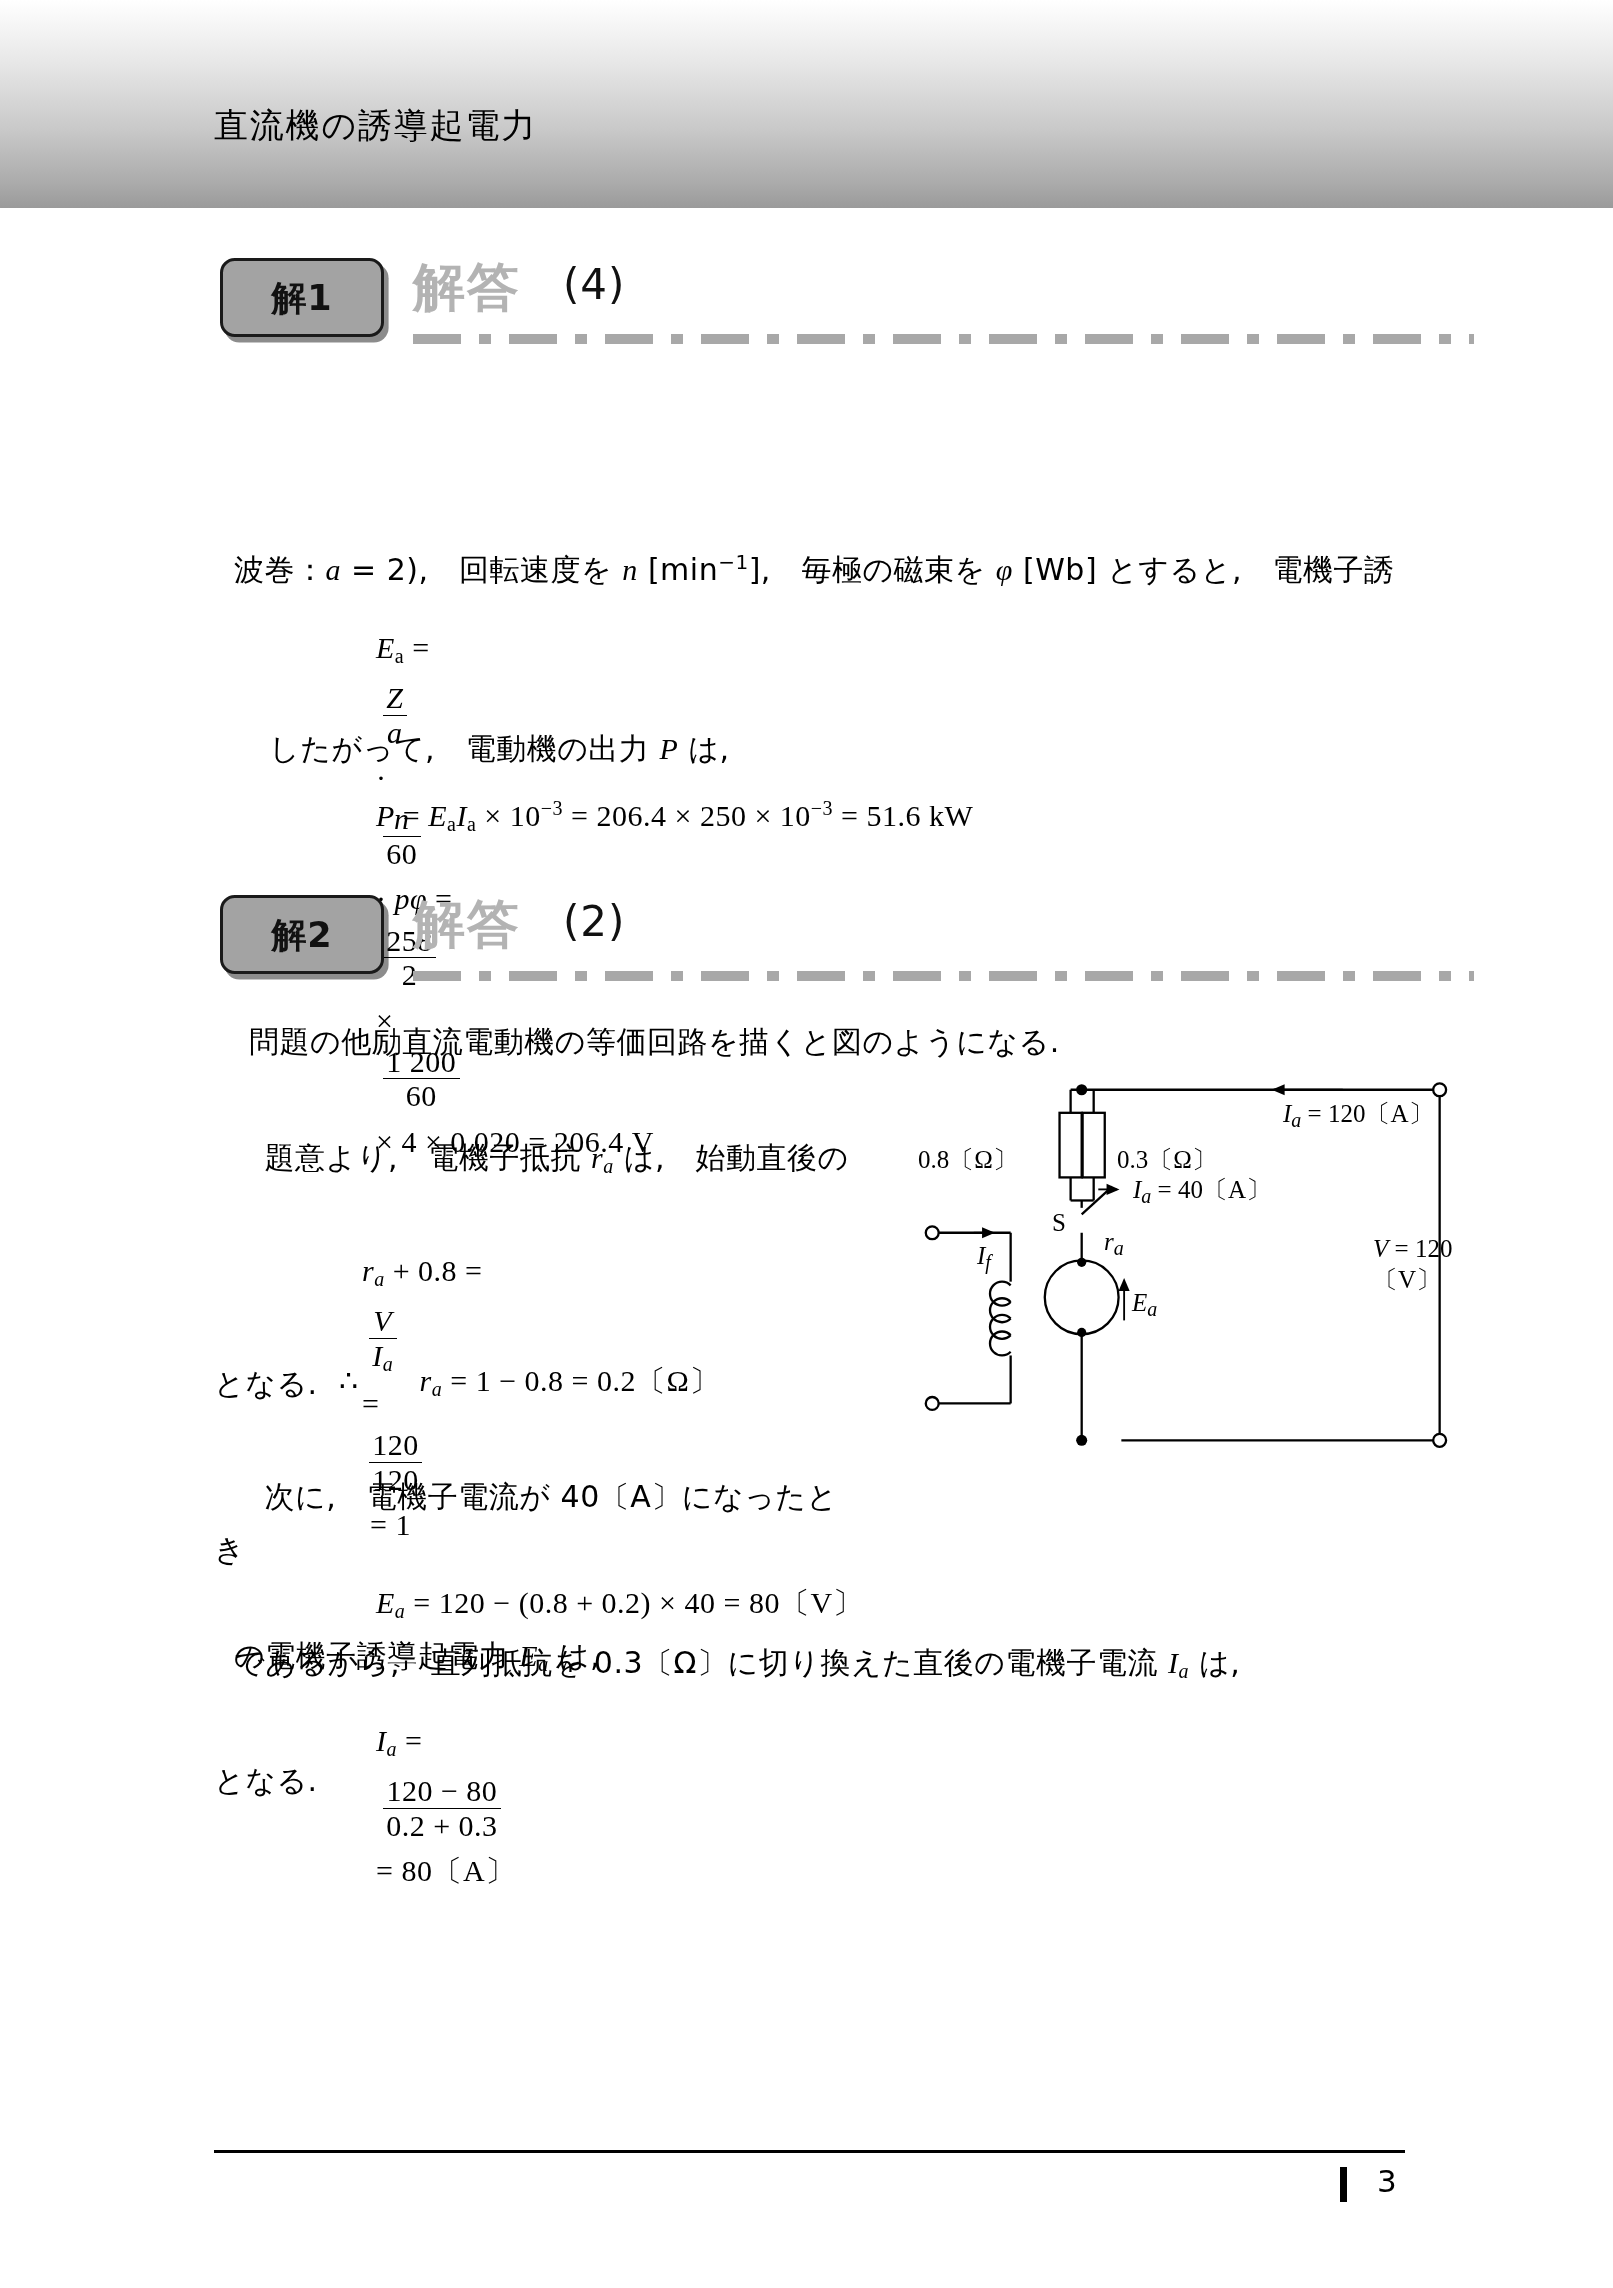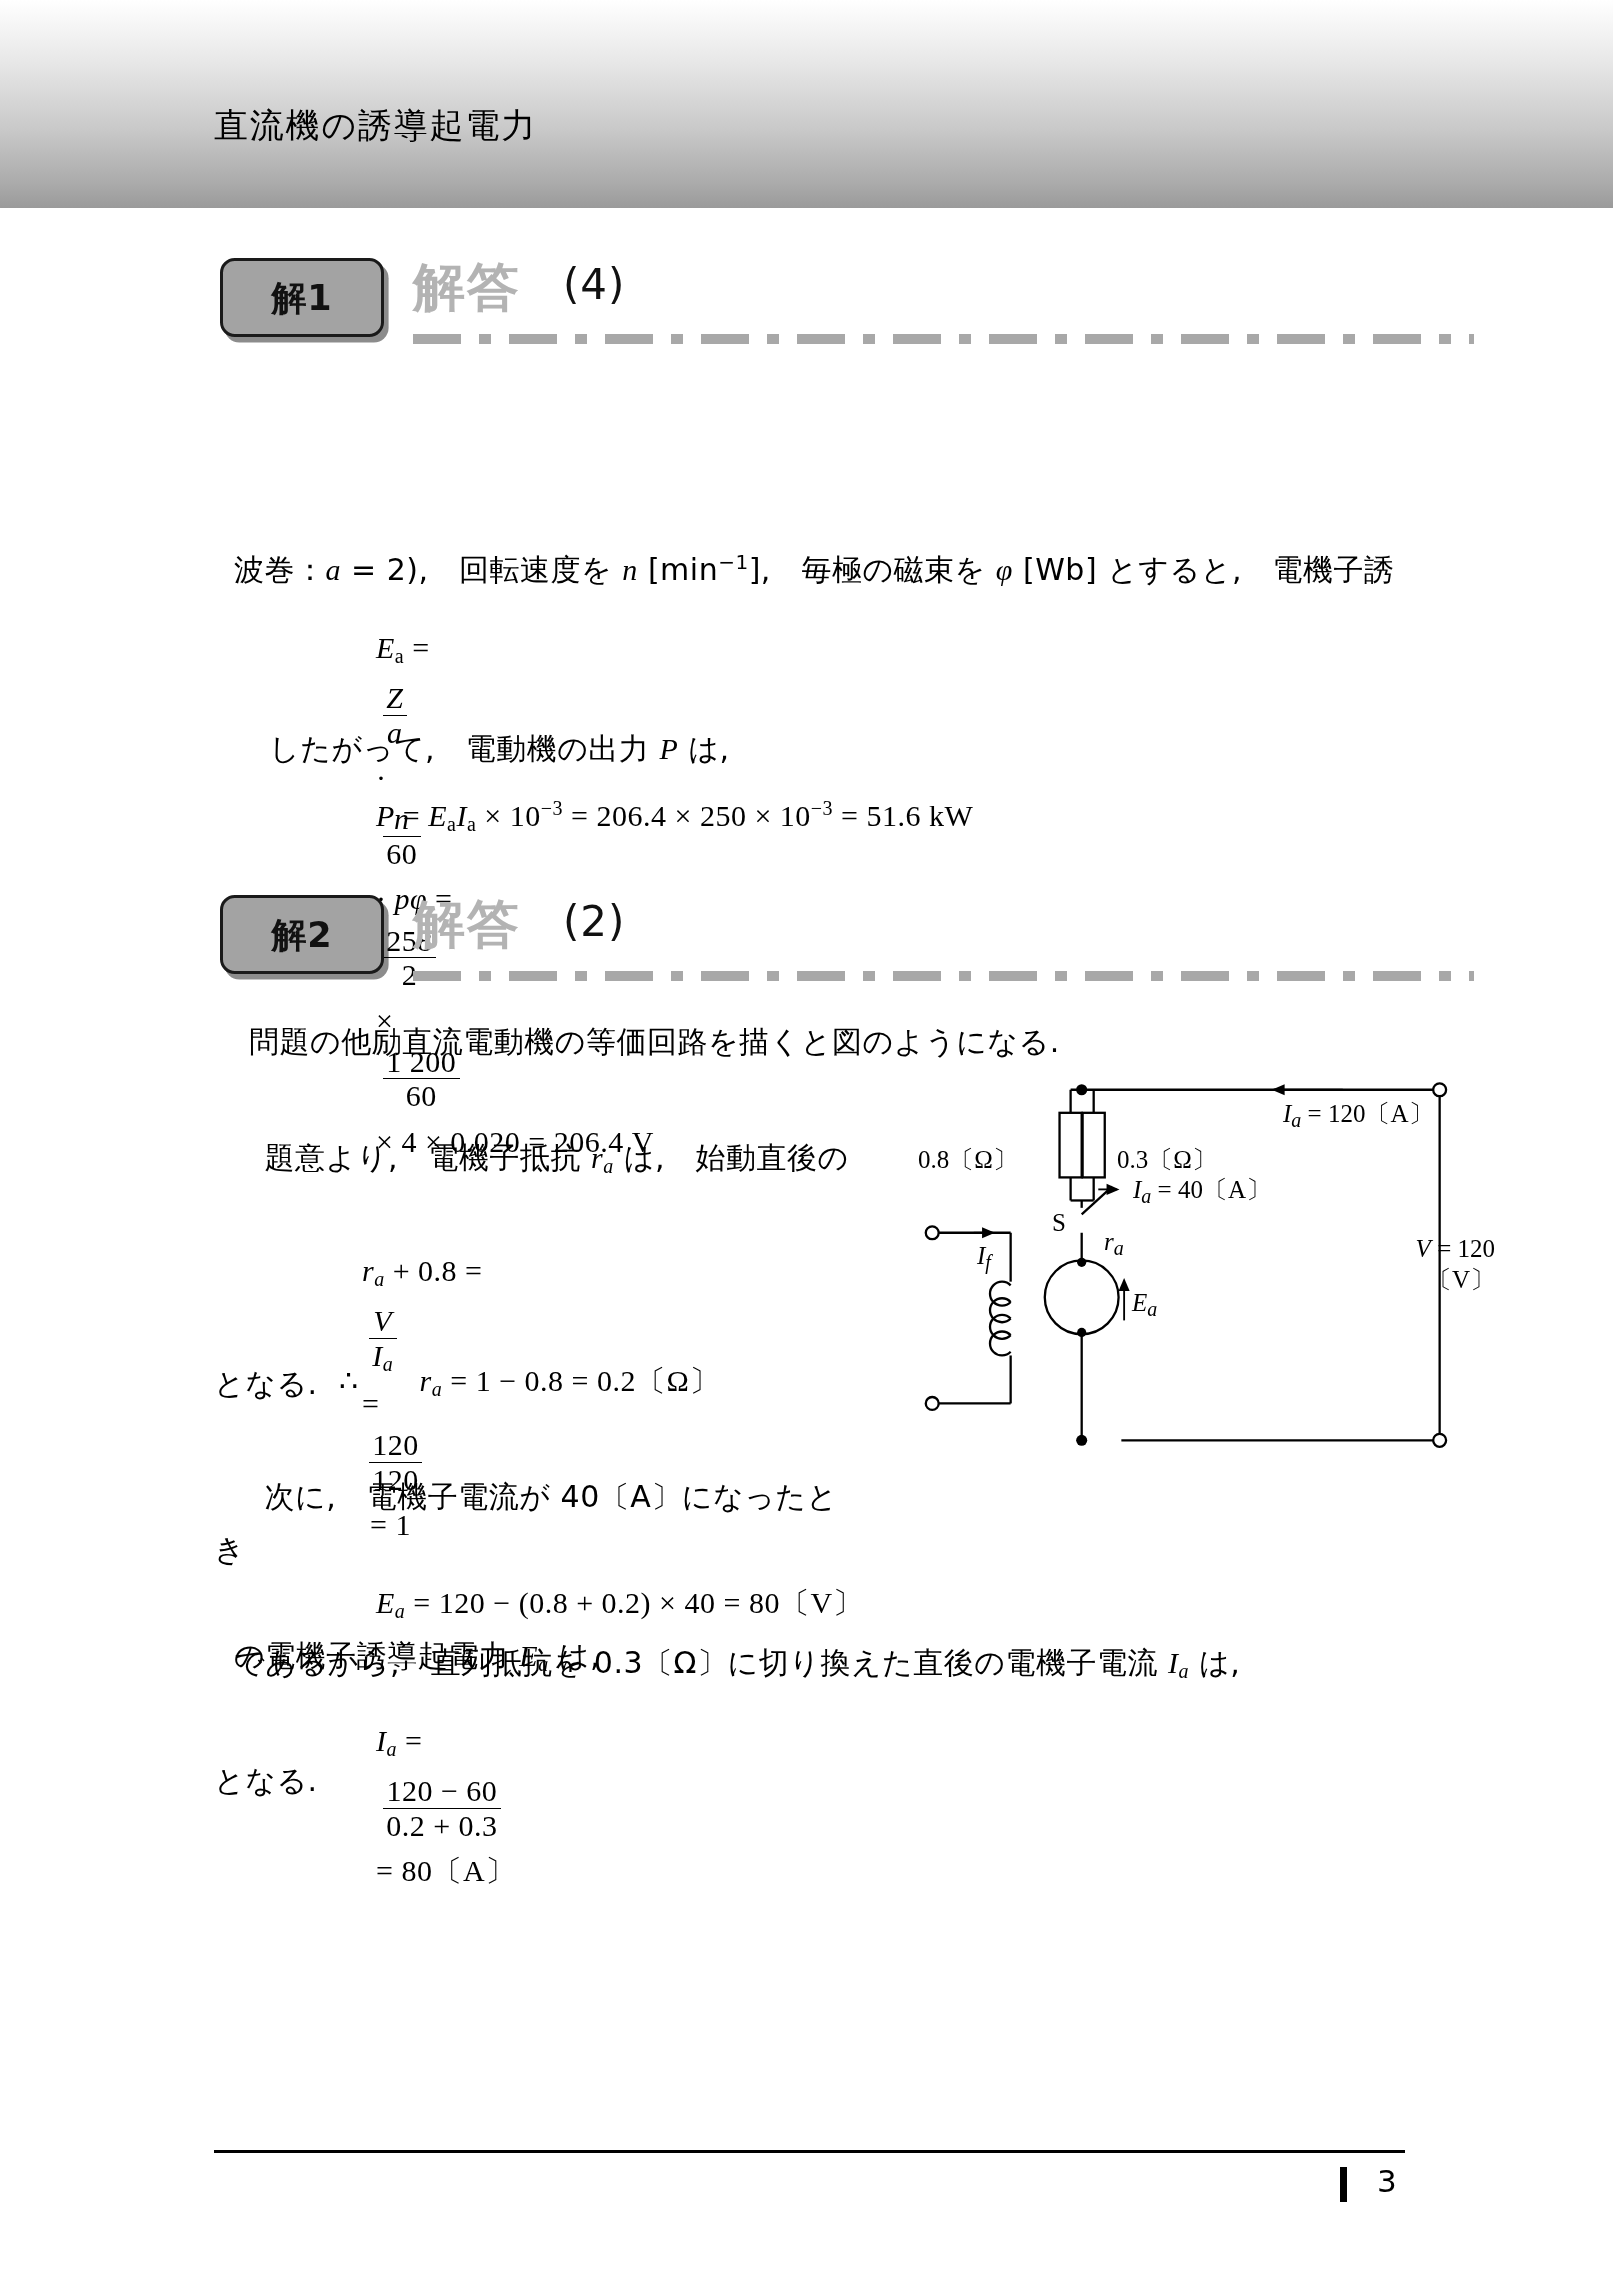--- a/index.html
+++ b/index.html
@@ -131,21 +131,20 @@
     left: 923px;
     top: 1071px;
     width: 572px;
     height: 425px;
   }
   .figure svg { display: block; }
   .fig-label {
     position: absolute;
     font-family: "Liberation Serif", serif;
     font-size: 25px;
-    text-align: right;
   }
 
   
   .footer-rule {
     position: absolute;
     left: 214px;
     top: 2150px;
     width: 1191px;
     height: 2.8px;
     background: #000;
@@ -243,21 +242,21 @@
 <div class="p" style="left:360px; top:1523px;">
   <i class="v">E<span class="sub">a</span></i> = 120 − (0.8 + 0.2) × 40 = 80〔V〕
 </div>
 
 <div class="p jp" style="left:214px; top:1583px;">
   であるから,　直列抵抗を 0.3〔Ω〕に切り換えた直後の電機子電流 <i class="v">I<span class="sub">a</span></i> は,
 </div>
 
 <div class="p" style="left:360px; top:1661px;">
   <i class="v">I<span class="sub">a</span></i> =
-  <span class="frac"><span class="num">120 − 60</span><span class="den">0.2 + 0.3</span></span>
+  <span class="frac"><span class="num">120 − 80</span><span class="den">0.2 + 0.3</span></span>
   = 80〔A〕
 </div>
 
 <div class="p jp" style="left:214px; top:1754px;">となる.</div>
 
 <div class="figure">
   <svg width="572" height="425" viewBox="0 0 620 460">
     <g stroke="#000" stroke-width="2.5" fill="none">
 
       <line x1="160" y1="20" x2="560" y2="20"></line>

